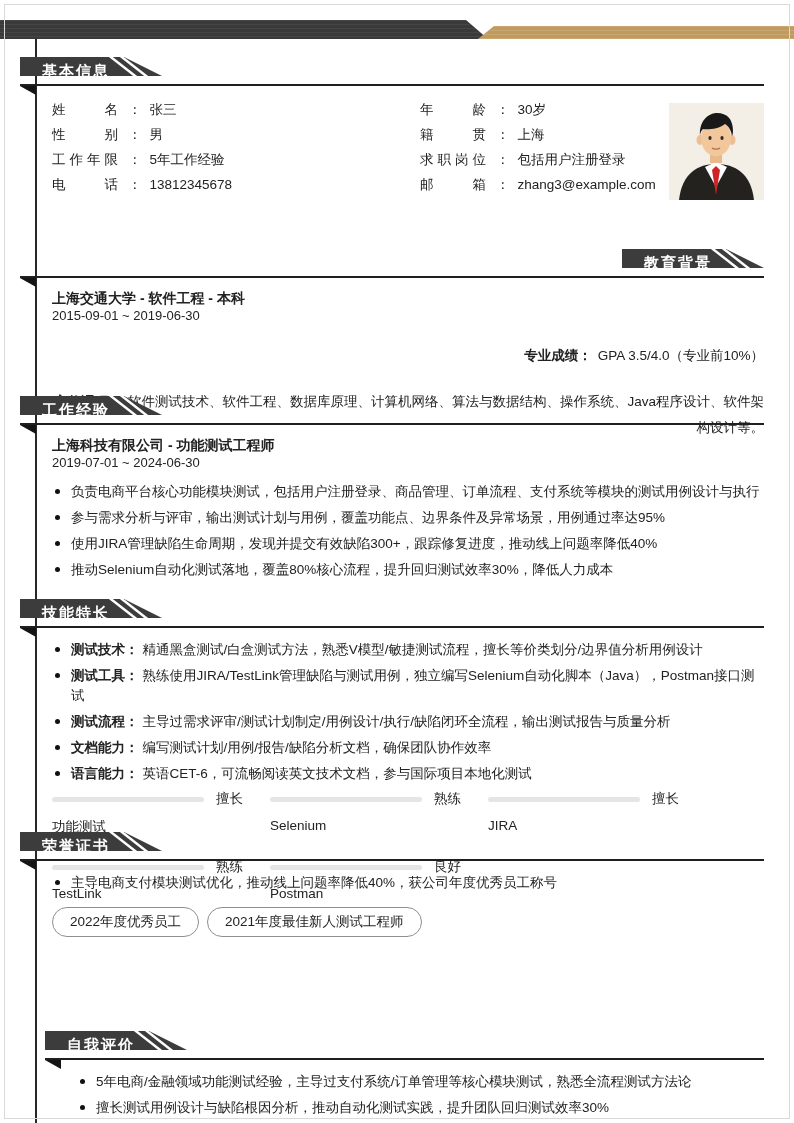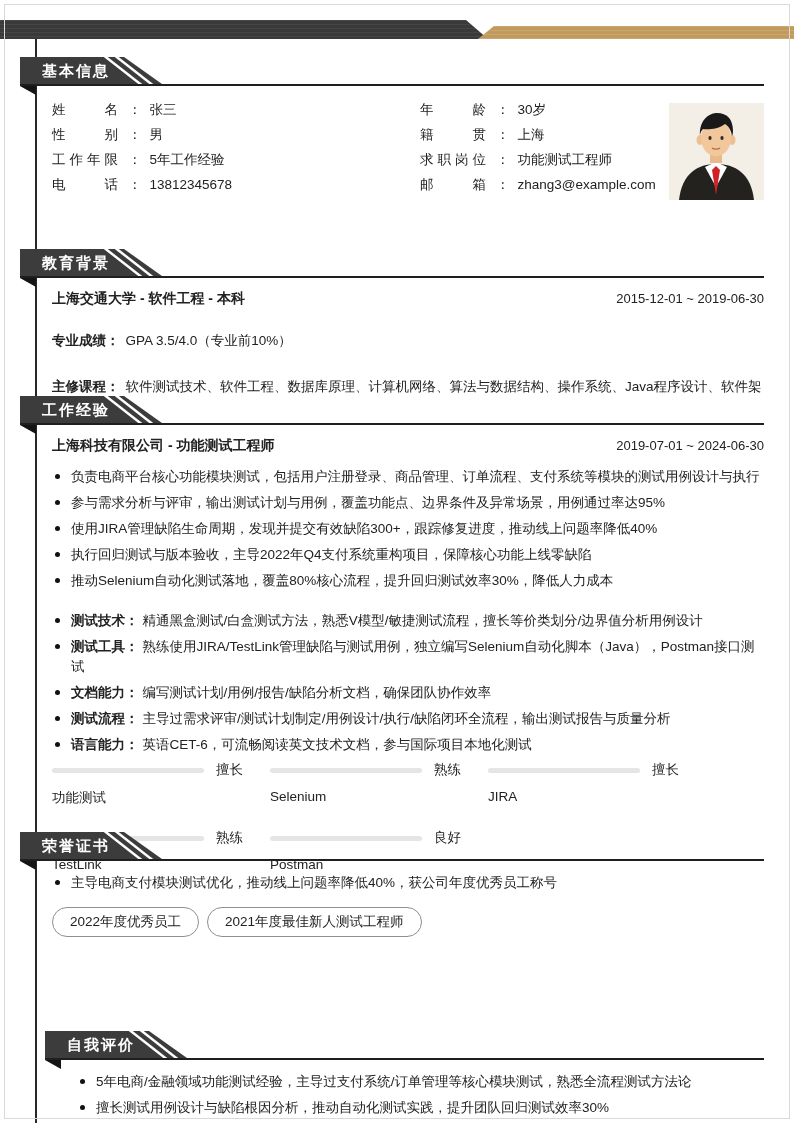--- a/index.html
+++ b/index.html
@@ -17,47 +17,47 @@
     clip-path:polygon(0 0,466px 0,488px 100%,0 100%);z-index:2;
   }
   .topbar-gold{
     position:absolute;left:478px;right:0;top:26px;height:13px;background:#c19a5e;
     background-image:repeating-linear-gradient(180deg,rgba(255,255,255,.12) 0 1px,transparent 1px 4px);
     clip-path:polygon(16px 0,100% 0,100% 100%,0 100%);z-index:2;
   }
   .vline{position:absolute;left:35px;top:38px;bottom:0;width:2px;background:#272727;z-index:1;}
 
   .sec{position:absolute;left:0;right:0;z-index:3;}
-  #sec-basic{top:57px;} #sec-edu{top:249px;} #sec-work{top:396px;}
+  #sec-basic{top:57px;} #sec-edu{top:249px;text-align:right;} #sec-work{top:396px;}
   #sec-skills{top:599px;} #sec-honors{top:832px;} #sec-eval{top:1031px;padding-left:25px;}
 
   .sec-head{position:relative;margin:0 30px 0 20px;border-bottom:2px solid #1f1f1f;height:27px;}
   .badge{
-    position:relative;display:inline-block;height:27px;line-height:27px;
+    position:relative;display:inline-block;height:19px;line-height:27px;
     background:#3c3c3c;color:#fff;font-size:15px;font-weight:bold;letter-spacing:2px;
     padding:0 52px 0 22px;
     clip-path:polygon(0 0,calc(100% - 38px) 0,100% 100%,0 100%);
   }
   .badge .stripe{position:absolute;top:-3px;bottom:-3px;width:4px;background:#fff;transform:skewX(52deg);}
   .badge .s1{right:26px;} .badge .s2{right:37px;}
   .fold{position:absolute;left:0;top:29px;width:16px;height:9px;background:#141414;
     clip-path:polygon(0 0,100% 0,100% 100%);}
   .sec-body{margin:0 30px 0 52px;}
 
   
   .basic-cols{display:flex;padding-top:11px;}
   .col-l{width:368px;flex:none;}
   .col-r{flex:1;}
   .f-row{display:flex;align-items:center;height:25px;}
   .f-label{width:66px;flex:none;text-align:justify;text-align-last:justify;}
   .f-colon{margin:0 8px 0 10px;}
   .photo{position:absolute;top:46px;right:30px;width:95px;height:97px;overflow:hidden;}
 
   
-  .h-row{display:flex;justify-content:space-between;align-items:baseline;padding-top:12px;}
+  .h-row{display:flex;justify-content:space-between;align-items:baseline;padding-top:12px;flex-direction:column;}
   .h-title{font-weight:bold;font-size:14px;}
   .h-date{font-size:13px;}
   .edu-row{margin-top:20px;line-height:26px;}
   .edu-row b{margin-right:6px;}
 
   
   .bullets{margin-top:12px;}
   .bullet{display:flex;margin-bottom:6px;line-height:20px;}
   .bdot{width:5px;height:5px;border-radius:50%;background:#111;flex:none;margin:7px 11px 0 3px;}
   .bullet b{margin-right:4px;white-space:nowrap;text-align:right;}
@@ -122,21 +122,21 @@
           <span class="f-value">30岁</span>
         </div>
         <div class="f-row">
           <span class="f-label">籍贯</span>
           <span class="f-colon">：</span>
           <span class="f-value">上海</span>
         </div>
         <div class="f-row">
           <span class="f-label">求职岗位</span>
           <span class="f-colon">：</span>
-          <span class="f-value">功能测试工程师</span>
+          <span class="f-value">包括用户注册登录</span>
         </div>
         <div class="f-row">
           <span class="f-label">邮箱</span>
           <span class="f-colon">：</span>
           <span class="f-value">zhang3@example.com</span>
         </div>
       </div>
     </div>
   </div>
   <div class="photo">
@@ -162,21 +162,21 @@
     <div class="badge">
       <span>教育背景</span>
       <span class="stripe s1"></span>
       <span class="stripe s2"></span>
     </div>
     <div class="fold"></div>
   </div>
   <div class="sec-body">
     <div class="h-row">
       <span class="h-title">上海交通大学 - 软件工程 - 本科</span>
-      <span class="h-date">2015-12-01 ~ 2019-06-30</span>
+      <span class="h-date">2015-09-01 ~ 2019-06-30</span>
     </div>
     <div class="edu-row">
       <b>专业成绩：</b><span>GPA 3.5/4.0（专业前10%）</span>
     </div>
     <div class="edu-row">
       <b>主修课程：</b><span>软件测试技术、软件工程、数据库原理、计算机网络、算法与数据结构、操作系统、Java程序设计、软件架构设计等。</span>
     </div>
   </div>
 </section>
 
@@ -202,48 +202,52 @@
       <div class="bullet">
           <span class="bdot"></span>
           <span>参与需求分析与评审，输出测试计划与用例，覆盖功能点、边界条件及异常场景，用例通过率达95%</span>
         </div>
       <div class="bullet">
           <span class="bdot"></span>
           <span>使用JIRA管理缺陷生命周期，发现并提交有效缺陷300+，跟踪修复进度，推动线上问题率降低40%</span>
         </div>
       <div class="bullet">
           <span class="bdot"></span>
-          <span>执行回归测试与版本验收，主导2022年Q4支付系统重构项目，保障核心功能上线零缺陷</span>
-        </div>
-      <div class="bullet">
-          <span class="bdot"></span>
           <span>推动Selenium自动化测试落地，覆盖80%核心流程，提升回归测试效率30%，降低人力成本</span>
         </div>
     </div>
   </div>
 </section>
 
 <section class="sec" id="sec-skills">
+  <div class="sec-head">
+    <div class="badge">
+      <span>技能特长</span>
+      <span class="stripe s1"></span>
+      <span class="stripe s2"></span>
+    </div>
+    <div class="fold"></div>
+  </div>
   <div class="sec-body">
     <div class="bullets">
       <div class="bullet">
           <span class="bdot"></span>
           <span><b>测试技术：</b><span>精通黑盒测试/白盒测试方法，熟悉V模型/敏捷测试流程，擅长等价类划分/边界值分析用例设计</span></span>
         </div>
       <div class="bullet">
           <span class="bdot"></span>
           <span><b>测试工具：</b><span>熟练使用JIRA/TestLink管理缺陷与测试用例，独立编写Selenium自动化脚本（Java），Postman接口测试</span></span>
         </div>
       <div class="bullet">
           <span class="bdot"></span>
+          <span><b>测试流程：</b><span>主导过需求评审/测试计划制定/用例设计/执行/缺陷闭环全流程，输出测试报告与质量分析</span></span>
+        </div>
+      <div class="bullet">
+          <span class="bdot"></span>
           <span><b>文档能力：</b><span>编写测试计划/用例/报告/缺陷分析文档，确保团队协作效率</span></span>
-        </div>
-      <div class="bullet">
-          <span class="bdot"></span>
-          <span><b>测试流程：</b><span>主导过需求评审/测试计划制定/用例设计/执行/缺陷闭环全流程，输出测试报告与质量分析</span></span>
         </div>
       <div class="bullet">
           <span class="bdot"></span>
           <span><b>语言能力：</b><span>英语CET-6，可流畅阅读英文技术文档，参与国际项目本地化测试</span></span>
         </div>
     </div>
     <div class="bars">
       <div class="bar-item">
         <div class="bar-row">
             <span class="track"><span class="fill" style="width: 90%;"></span></span>

